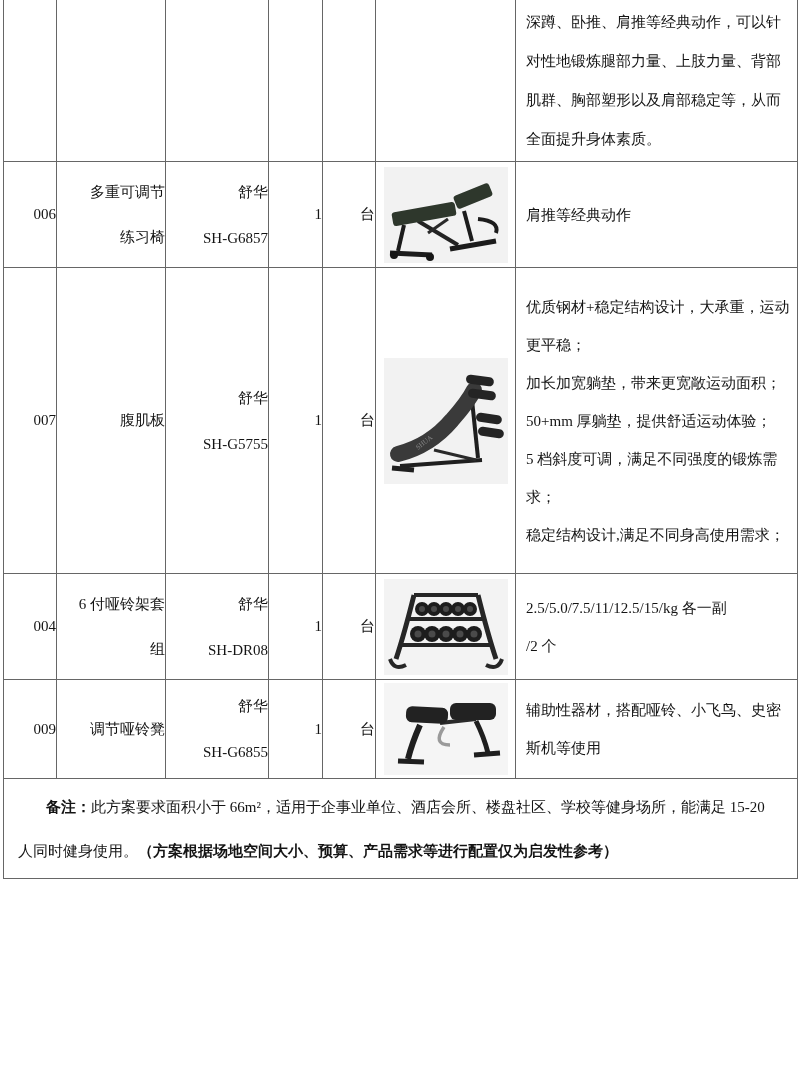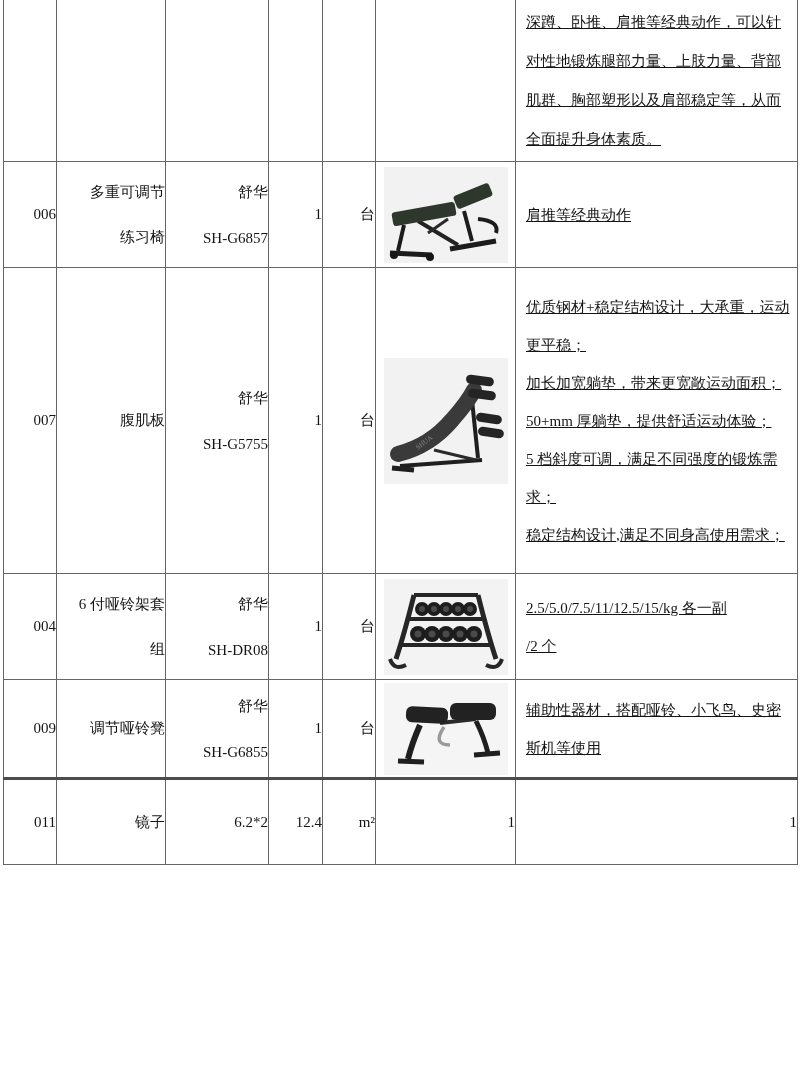--- a/index.html
+++ b/index.html
@@ -12,21 +12,21 @@
     border-collapse:collapse;table-layout:fixed;
     margin-left:3px;width:794px;
   }
   td{
     border:1px solid #666;vertical-align:middle;text-align:right;
     font-size:15px;padding:0;overflow:hidden;
   }
   tr.cont td{border-top:none;}
   tr.thick td{border-top:3px solid #4d4d4d;}
   td.desc{text-align:left;padding:2px 6px 2px 10px;}
-  td.desc p{margin:0;line-height:38px;text-decoration:underline;}
+  td.desc p{margin:0;line-height:38px;}
   td.cont-desc{vertical-align:top;}
   td.cont-desc p{margin:0;line-height:39px;padding-top:1px;}
   .two-line div{line-height:45px;}
   .stack div{line-height:46px;}
   .imgcell{padding:2px;}
   .imgcell svg{display:block;margin:0 auto;}
   td.notecell{text-align:left;padding:2px 14px;}
   .note{margin:0;line-height:44px;text-indent:28px;}
   .b{font-weight:bold;}
 </style>
@@ -198,24 +198,22 @@
         <rect x="22" y="24" width="42" height="16" rx="6" fill="#222222" transform="rotate(3 43 32)"></rect>
         <rect x="66" y="20" width="46" height="17" rx="6" fill="#222222"></rect>
       </svg>
     </td>
     <td class="desc">
       <p>辅助性器材，搭配哑铃、小飞鸟、史密斯机等使用</p>
     </td>
   </tr>
 
 
-  <tr class="thick" style="height:86px">
-    <td>011</td>
-    <td>镜子</td>
-    <td>6.2*2</td>
-    <td>12.4</td>
-    <td>m²</td>
-    <td>1</td>
-    <td>1</td>
-  </tr>
-
+
+  <tr style="height:100px">
+    <td class="notecell" colspan="7">
+      <p class="note">
+        <span class="b">备注：</span><span>此方案要求面积小于 66m²，适用于企事业单位、酒店会所、楼盘社区、学校等健身场所，能满足 15-20 人同时健身使用。</span><span class="b">（方案根据场地空间大小、预算、产品需求等进行配置仅为启发性参考）</span>
+      </p>
+    </td>
+  </tr>
 </tbody>
   </table>
 
 </body></html>

